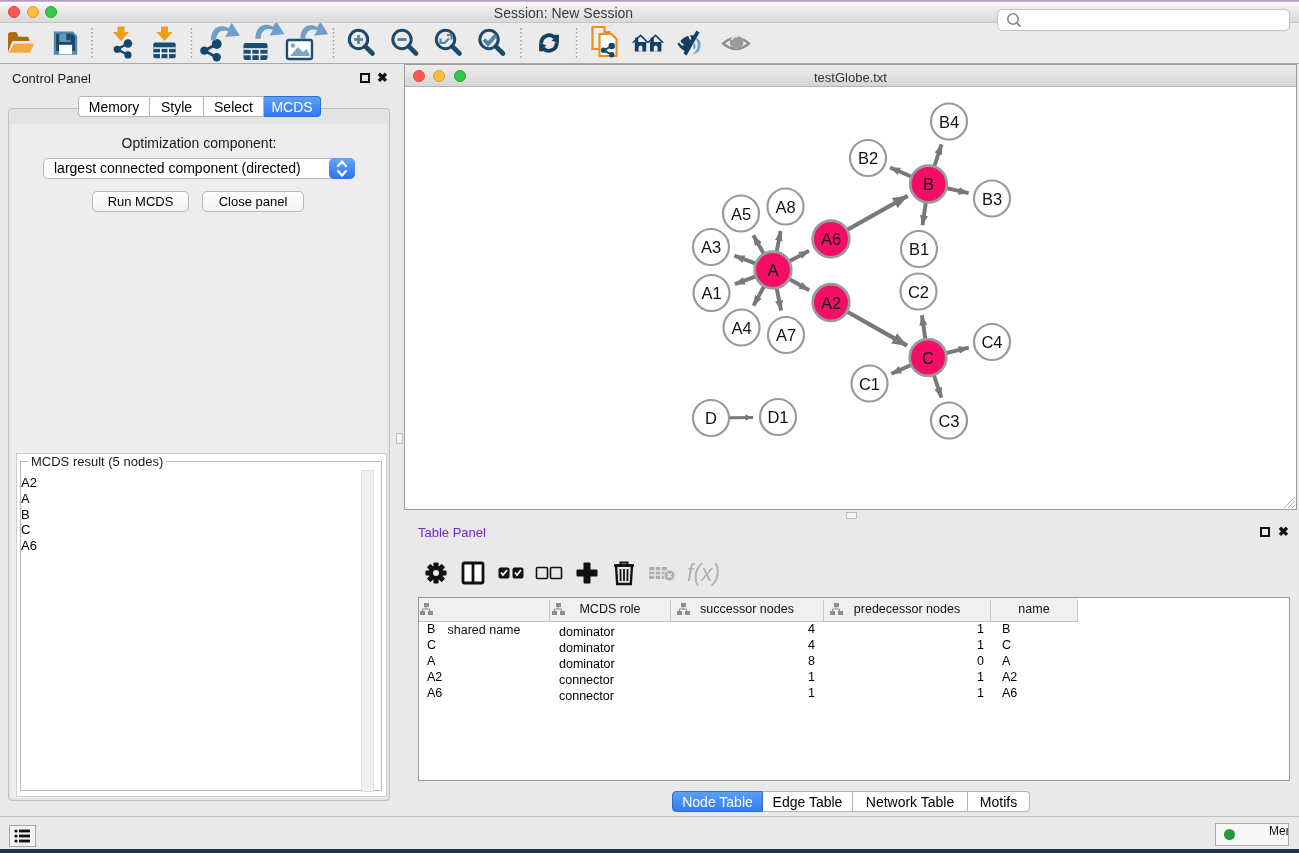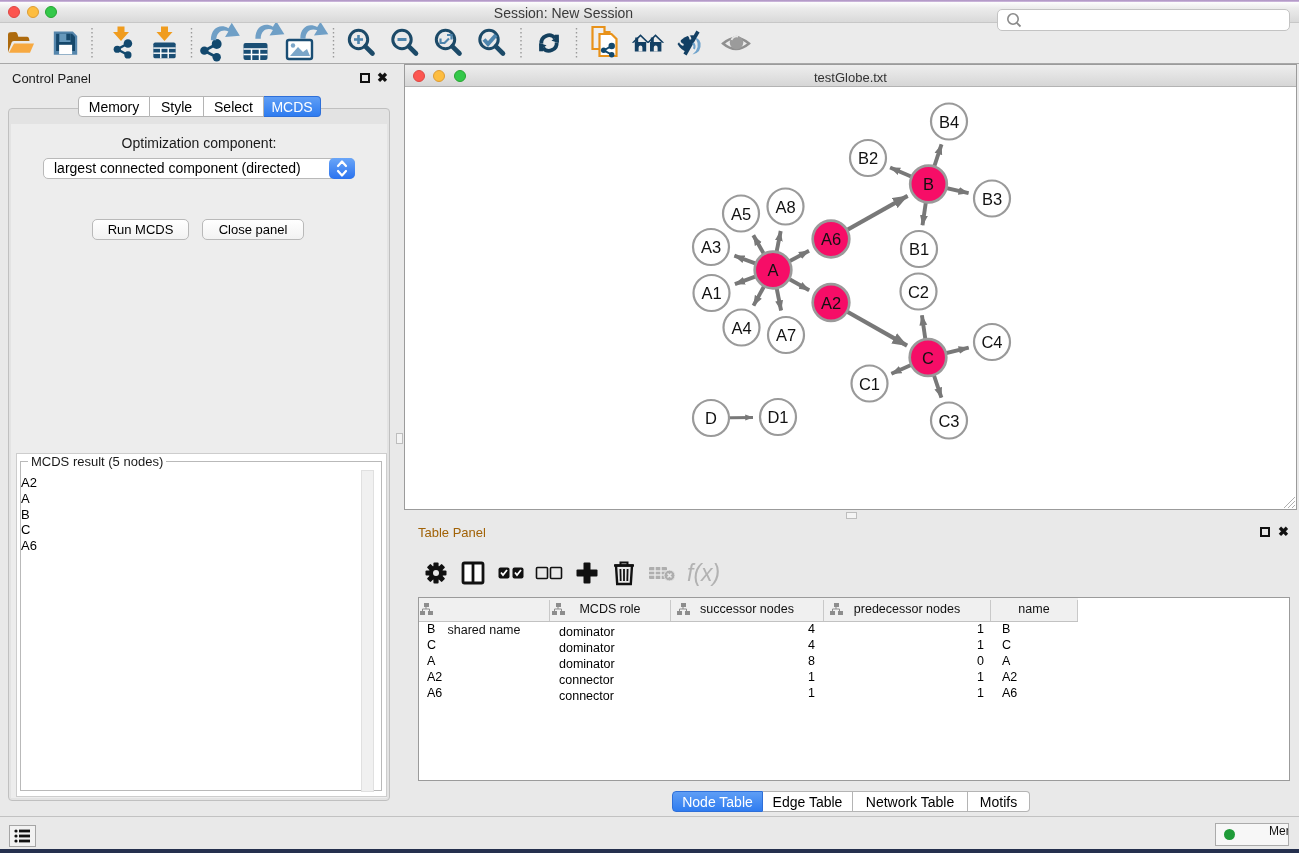--- a/index.html
+++ b/index.html
@@ -40,21 +40,21 @@
 #cpInner { left:11px; top:124px; width:376px; height:674px; background:#ededed; }
 
 #optLabel { left:0; top:135px; width:398px; text-align:center; font-size:14px; color:#1a1a1a; }
 #combo { left:43px; top:158px; width:312px; height:21px; background:#fff;
   border:1px solid #b9b9b9; border-radius:5px; font-size:14px; color:#000;
   line-height:19px; padding-left:10px; }
 #comboBtn { right:-1px; top:-1px; width:26px; height:21px; border-radius:5px;
   background:linear-gradient(#6aa6f8,#2a72ee); position:absolute; }
 .btn { position:absolute; height:21px; background:linear-gradient(#ffffff,#f2f2f2);
   border:1px solid #b9b9b9; border-radius:5px; font-size:13px; color:#000;
-  text-align:center; line-height:19px;margin-top:28px; }
+  text-align:center; line-height:19px; }
 
 #resultBox { left:16px; top:453px; width:371px; height:344px; background:#fff;
   border:1px solid #cdcdcd; }
 #fieldset { left:3px; top:7px; width:362px; height:330px;
   border:1px solid #b9b9b9; position:absolute; }
 #legend { position:absolute; left:7px; top:-8px; background:#fff; padding:0 3px;
   font-size:13px; color:#1a1a1a; }
 #mcdsList { position:absolute; left:4px; top:21px; width:340px; font-size:13px; color:#000; line-height:15.8px; }
 #listScroll { position:absolute; left:344px; top:16px; width:13px; height:322px;
   background:#f0f0f0; border:1px solid #e0e0e0; }
@@ -64,21 +64,21 @@
   border:1px solid #9b9b9b; }
 #nettitle { left:0; top:0; width:891px; height:22px;
   background:linear-gradient(#eeeeee,#d6d6d6); border-bottom:1px solid #b3b3b3; position:absolute; }
 #nettitle .tl { top:5px; }
 #nettitle .t1 { left:7.5px; background:#fc5650; border:1px solid #dd4744; }
 #nettitle .t2 { left:28px; background:#fdbd40; border:1px solid #dd9c34; }
 #nettitle .t3 { left:48.5px; background:#34c84a; border:1px solid #26a532; }
 #nettext { left:0; top:5px; width:891px; text-align:center; font-size:13px; color:#333; position:absolute; }
 
 
-#tpTitle { left:418px; top:525px; font-size:13px; color:#a16207; }
+#tpTitle { left:418px; top:525px; font-size:13px; color:#6d28d9; }
 #tableBox { left:418px; top:597px; width:872px; height:184px; background:#fff;
   border:1px solid #9b9b9b; }
 #thead { position:absolute; left:0; top:0; width:659px; height:24px; background:#f0f0f0;
   border-bottom:1px solid #c2c2c2; font-size:12.5px; color:#111; }
 .thsep { position:absolute; top:2px; height:21px; width:1px; background:#c9c9c9; }
 .th { position:absolute; top:4px; }
 .td { position:absolute; font-size:12.5px; color:#000; }
 
 
 #btmtabs { left:672px; top:791px; }

